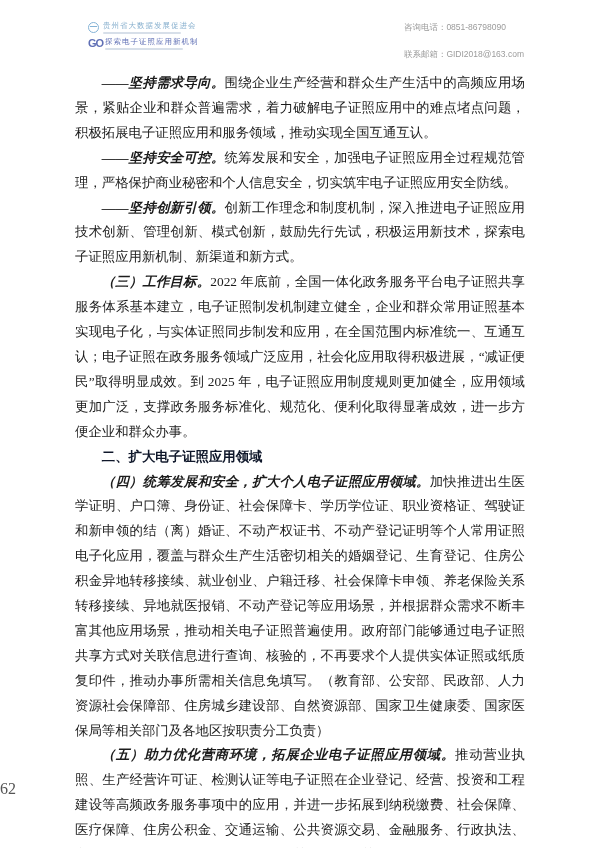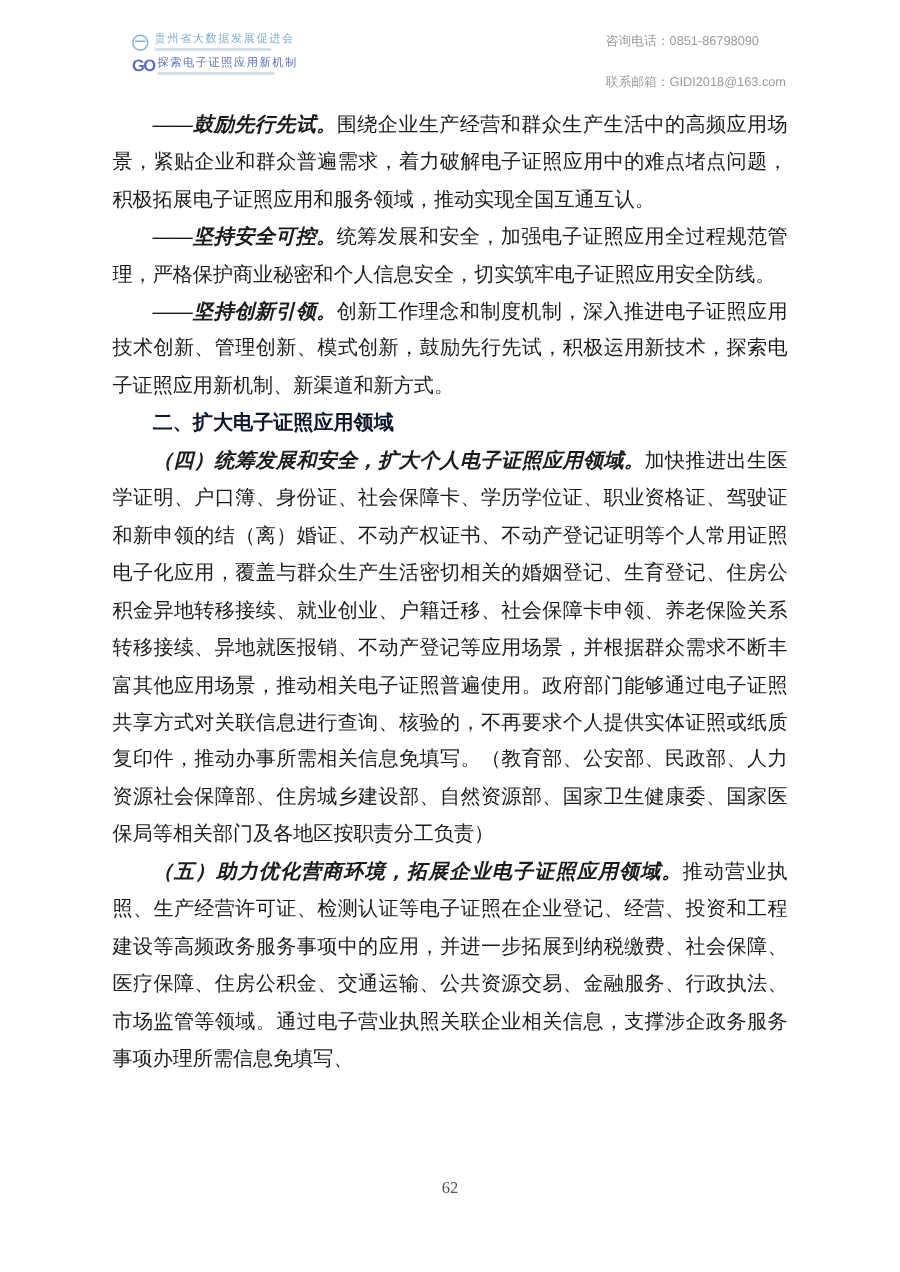--- a/index.html
+++ b/index.html
@@ -8,21 +8,21 @@
     background:#ffffff;
     position:relative;
     font-family:"Liberation Serif","DejaVu Serif",serif;
     overflow:hidden;
   }
   .page{position:absolute;inset:0;background:#fff;}
 
   
   .header{position:absolute;top:22px;left:88px;right:76px;display:flex;justify-content:space-between;align-items:flex-start;}
   .logos{display:flex;flex-direction:column;gap:4px;}
-  .logo-row{display:flex;align-items:flex-end;gap:4px;}
+  .logo-row{display:flex;align-items:flex-start;gap:4px;}
   .logo-icon1{
     width:11px;height:11px;border-radius:50%;
     border:1.5px solid #85b3d6;box-sizing:border-box;
     position:relative;flex:0 0 auto;
   }
   .logo-icon1::after{content:"";position:absolute;left:1px;right:1px;top:3px;border-top:1px solid #85b3d6;}
   .logo-icon2{
     width:13px;height:11px;flex:0 0 auto;
     font-family:"Liberation Sans","DejaVu Sans",sans-serif;
     font-size:11px;font-weight:bold;color:#5f6fb5;line-height:11px;
@@ -50,22 +50,21 @@
   .lead{font-weight:bold;font-style:italic;}
   .section-heading{
     font-family:"Liberation Sans","DejaVu Sans",sans-serif;
     font-weight:bold;font-style:normal;
     color:#0f172a;
   }
 
   
   .page-number{
     position:absolute;left:0;right:0;bottom:50px;
-    text-align:center;
-    font-size:11px;color:#555;
+    font-size:16px;color:#555;
     font-family:"Liberation Serif","DejaVu Serif",serif;
   }
 </style>
 </head>
 <body>
 
 <div class="page">
 
   <div class="header">
     <div class="logos">
@@ -84,23 +83,24 @@
         </span>
       </div>
     </div>
     <div class="contact">
       <span class="contact-line">咨询电话：0851-86798090</span>
       <span class="contact-line">联系邮箱：GIDI2018@163.com</span>
     </div>
   </div>
 
   <div class="content">
-    <p><span class="lead">——鼓励先行先试。</span><span>围绕企业生产经营和群众生产生活中的高频应用场景，紧贴企业和群众普遍需求，着力破解电子证照应用中的难点堵点问题，积极拓展电子证照应用和服务领域，推动实现全国互通互认。</span></p>
+    <p><span class="lead">——坚持需求导向。</span><span>围绕企业生产经营和群众生产生活中的高频应用场景，紧贴企业和群众普遍需求，着力破解电子证照应用中的难点堵点问题，积极拓展电子证照应用和服务领域，推动实现全国互通互认。</span></p>
     <p><span class="lead">——坚持安全可控。</span><span>统筹发展和安全，加强电子证照应用全过程规范管理，严格保护商业秘密和个人信息安全，切实筑牢电子证照应用安全防线。</span></p>
     <p><span class="lead">——坚持创新引领。</span><span>创新工作理念和制度机制，深入推进电子证照应用技术创新、管理创新、模式创新，鼓励先行先试，积极运用新技术，探索电子证照应用新机制、新渠道和新方式。</span></p>
+    <p><span class="lead">（三）工作目标。</span><span>2022 年底前，全国一体化政务服务平台电子证照共享服务体系基本建立，电子证照制发机制建立健全，企业和群众常用证照基本实现电子化，与实体证照同步制发和应用，在全国范围内标准统一、互通互认；电子证照在政务服务领域广泛应用，社会化应用取得积极进展，“减证便民”取得明显成效。到 2025 年，电子证照应用制度规则更加健全，应用领域更加广泛，支撑政务服务标准化、规范化、便利化取得显著成效，进一步方便企业和群众办事。</span></p>
     <p class="section-heading">二、扩大电子证照应用领域</p>
     <p><span class="lead">（四）统筹发展和安全，扩大个人电子证照应用领域。</span><span>加快推进出生医学证明、户口簿、身份证、社会保障卡、学历学位证、职业资格证、驾驶证和新申领的结（离）婚证、不动产权证书、不动产登记证明等个人常用证照电子化应用，覆盖与群众生产生活密切相关的婚姻登记、生育登记、住房公积金异地转移接续、就业创业、户籍迁移、社会保障卡申领、养老保险关系转移接续、异地就医报销、不动产登记等应用场景，并根据群众需求不断丰富其他应用场景，推动相关电子证照普遍使用。政府部门能够通过电子证照共享方式对关联信息进行查询、核验的，不再要求个人提供实体证照或纸质复印件，推动办事所需相关信息免填写。（教育部、公安部、民政部、人力资源社会保障部、住房城乡建设部、自然资源部、国家卫生健康委、国家医保局等相关部门及各地区按职责分工负责）</span></p>
     <p><span class="lead">（五）助力优化营商环境，拓展企业电子证照应用领域。</span><span>推动营业执照、生产经营许可证、检测认证等电子证照在企业登记、经营、投资和工程建设等高频政务服务事项中的应用，并进一步拓展到纳税缴费、社会保障、医疗保障、住房公积金、交通运输、公共资源交易、金融服务、行政执法、市场监管等领域。通过电子营业执照关联企业相关信息，支撑涉企政务服务事项办理所需信息免填写、</span></p>
   </div>
 
   <div class="page-number">62</div>
 
 </div>
 
 </body></html>

